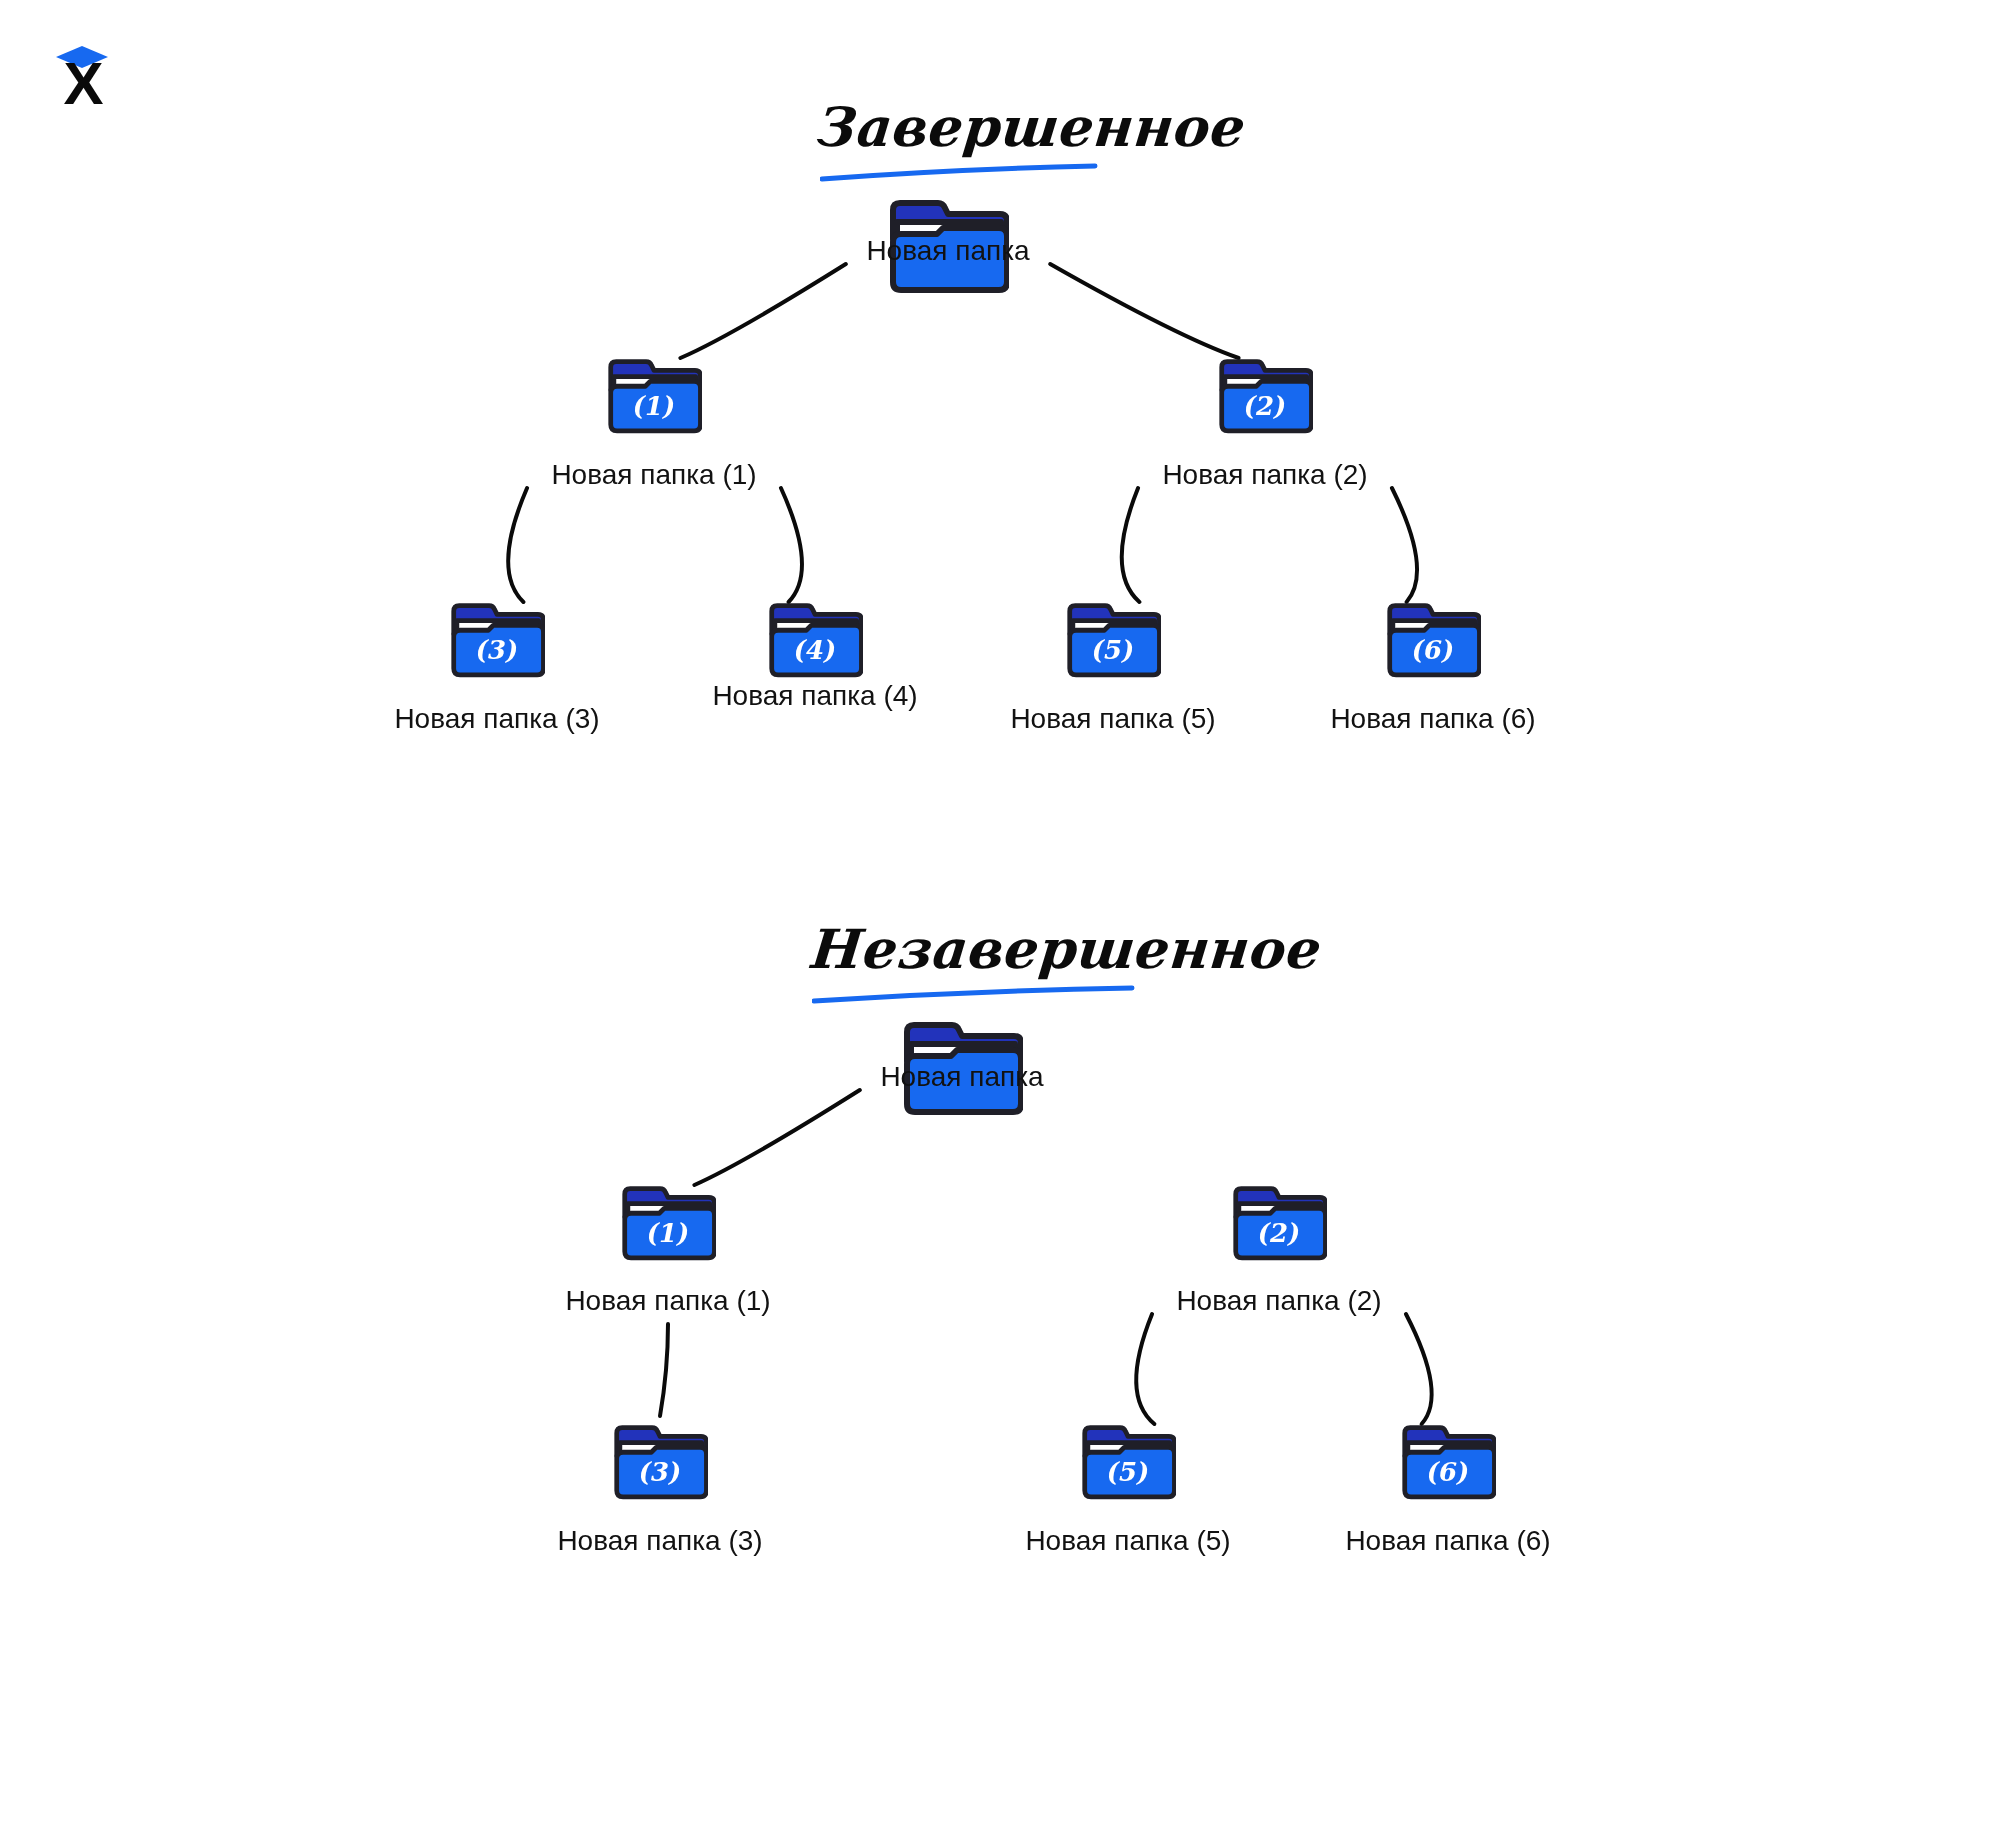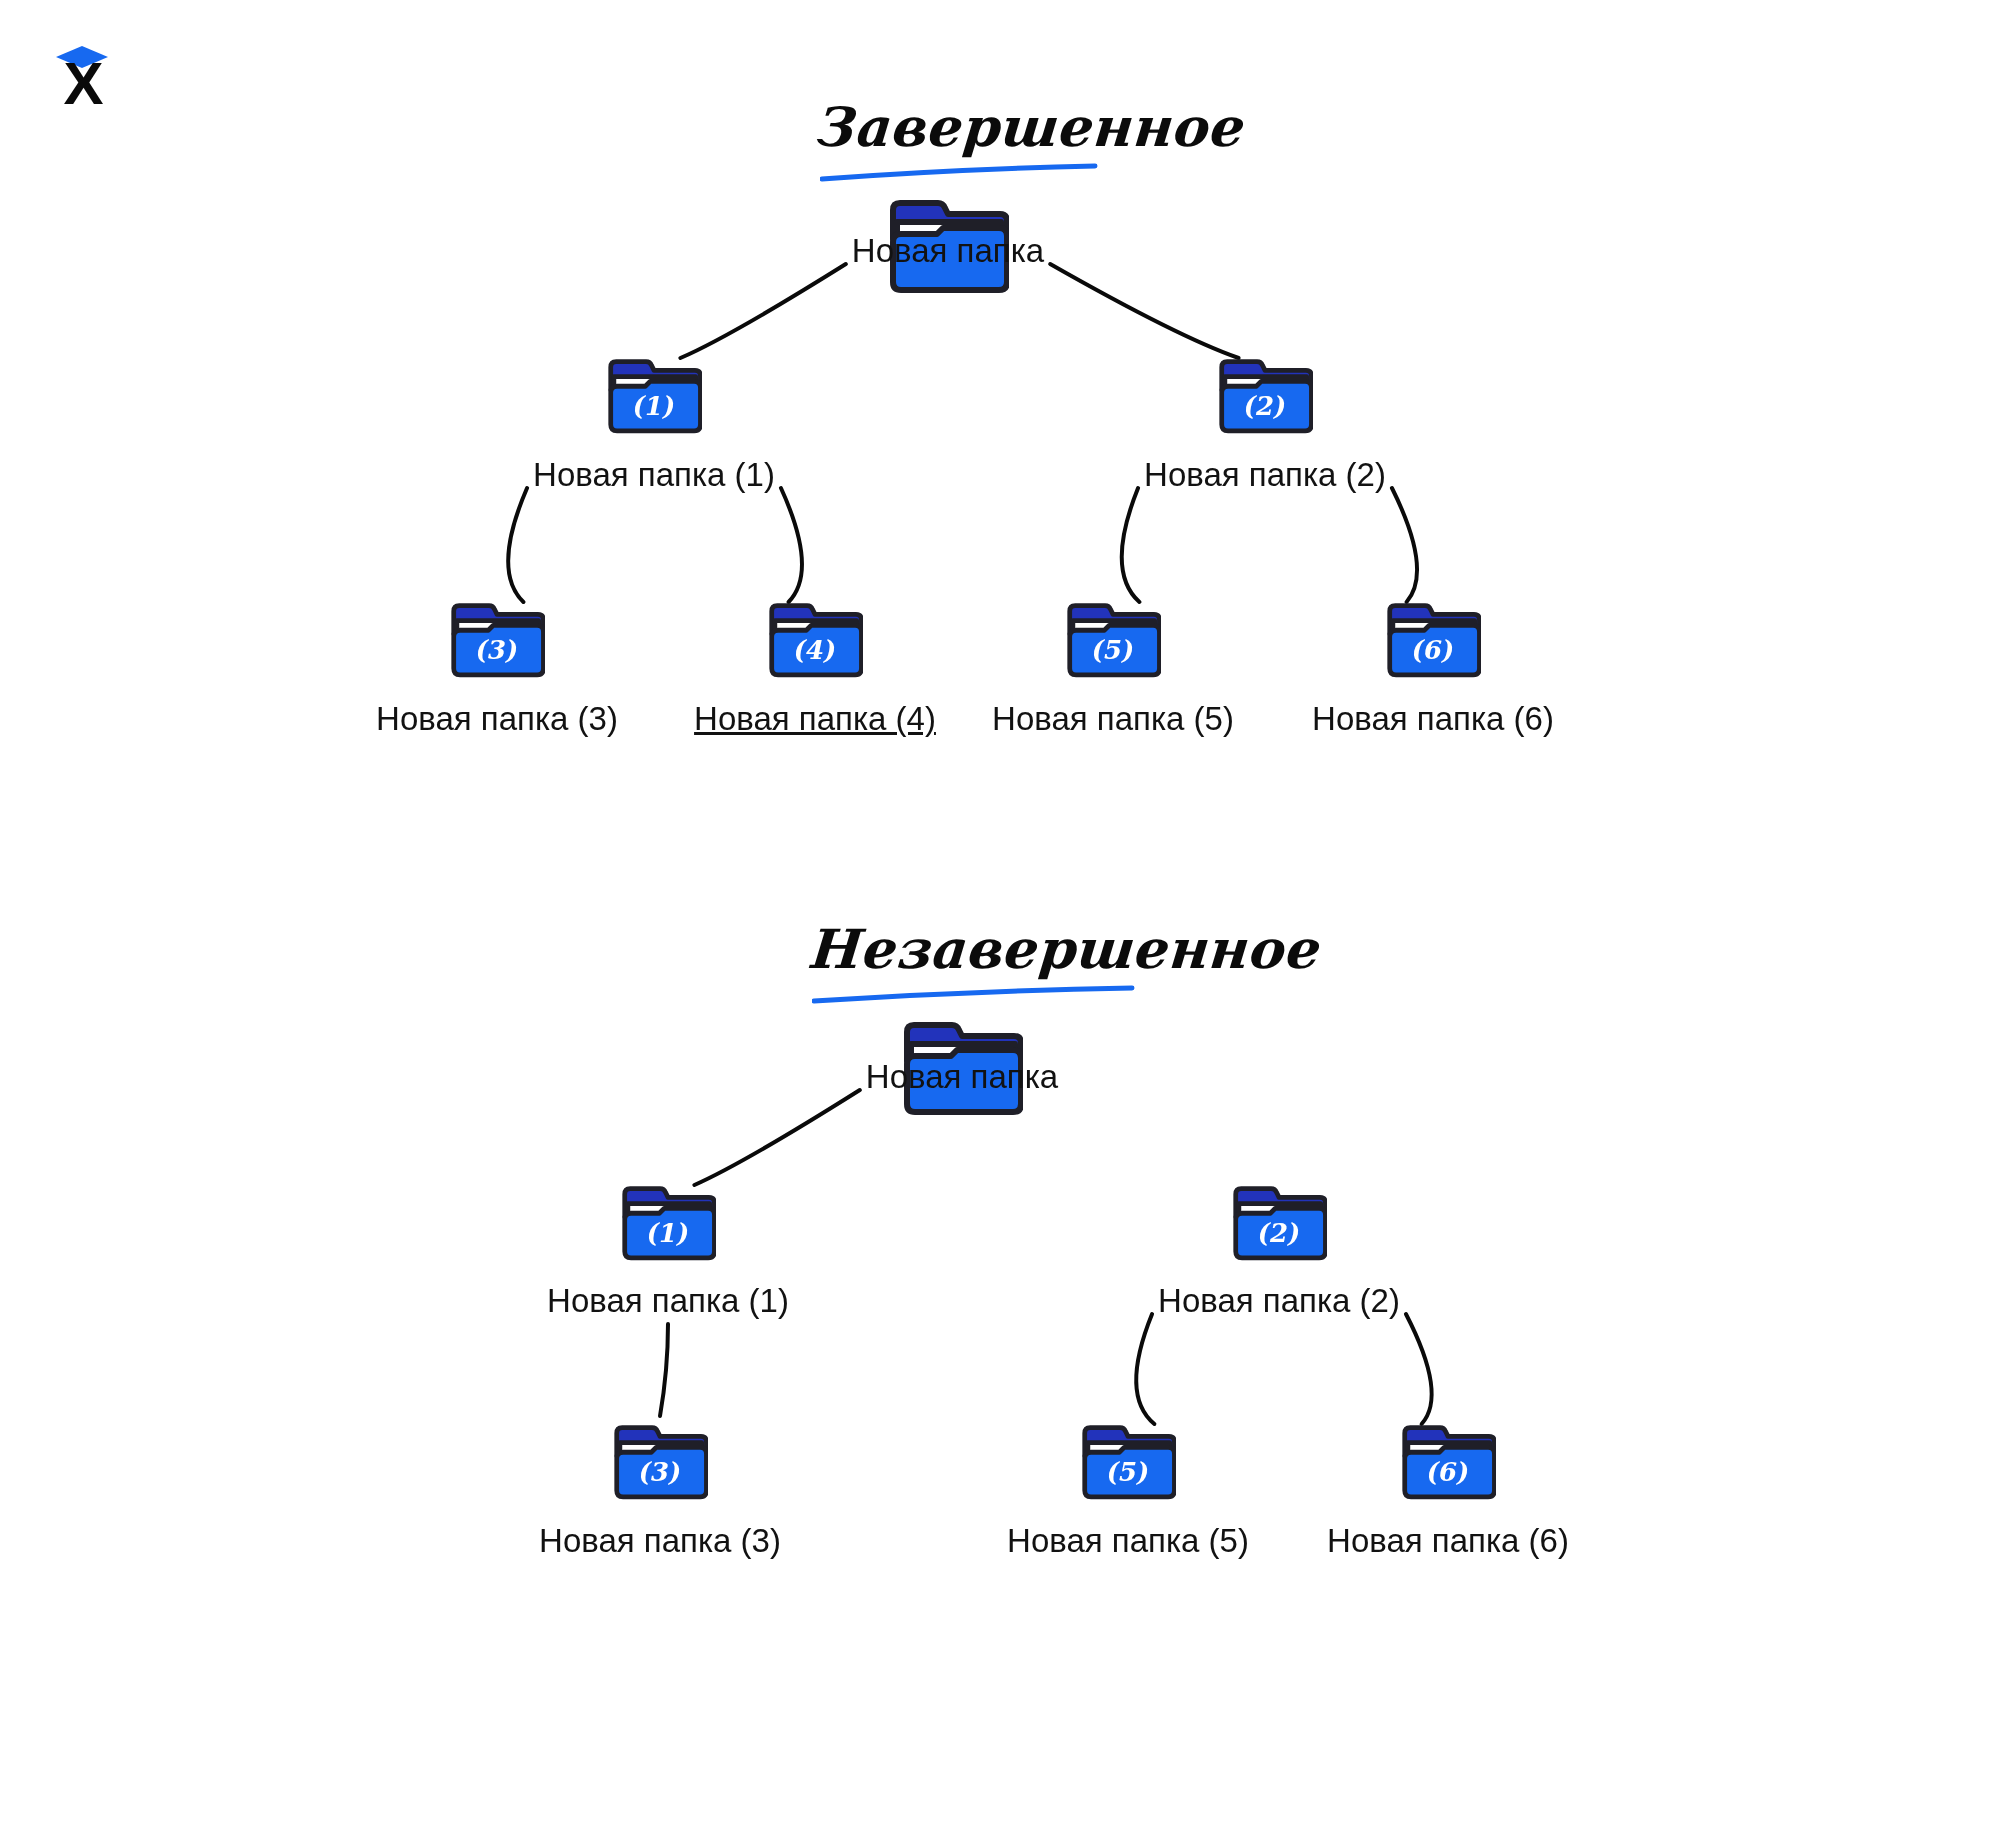--- a/index.html
+++ b/index.html
@@ -67,21 +67,21 @@
     color: #0b0b0b;
     transform: skewX(-6deg);
     letter-spacing: 0.5px;
   }
 
   
   .node-label {
     position: absolute;
     white-space: nowrap;
     font-family: "Liberation Sans", "DejaVu Sans", sans-serif;
-    font-size: 33px;
+    font-size: 28px;
     line-height: 38px;
     color: #121212;
     transform: translateX(-50%);
   }
 
   
   .folder {
     position: absolute;
     transform: translateX(-50%);
   }
@@ -170,21 +170,21 @@
       </div>
       <div class="node-label" style="left: 497px; top: 700px;">Новая папка (3)</div>
       <div class="folder" style="left: 815px; top: 600px; width: 96px; height: 78px;">
         <svg width="96" height="78" viewBox="0 0 122 98" preserveAspectRatio="none">
           <path d="M6,14 q0-7 7-7 h38 q5,0 7,5 l3,6 h52 q7,0 7,7 v18 h-114 z" fill="#2233bb" stroke="#1f1f28" stroke-width="6" stroke-linejoin="round"></path>
           <rect x="10" y="26" width="104" height="17" fill="#ffffff" stroke="#1f1f28" stroke-width="6" stroke-linejoin="round"></rect>
           <path d="M6,46 q0-8 8-8 h36 l6-6 h56 q8,0 8,8 v46 q0,8 -8,8 h-98 q-8,0 -8,-8 z" fill="#1769f0" stroke="#1f1f28" stroke-width="6" stroke-linejoin="round"></path>
         </svg>
         <div class="folder-num" style="top: 37px; font-size: 26px; line-height: 26px;">(4)</div>
       </div>
-      <div class="node-label" style="left: 815px; top: 700px; text-decoration: underline;">Новая папка (4)</div>
+      <div class="node-label" style="left: 815px; top: 677px;">Новая папка (4)</div>
       <div class="folder" style="left: 1113px; top: 600px; width: 96px; height: 78px;">
         <svg width="96" height="78" viewBox="0 0 122 98" preserveAspectRatio="none">
           <path d="M6,14 q0-7 7-7 h38 q5,0 7,5 l3,6 h52 q7,0 7,7 v18 h-114 z" fill="#2233bb" stroke="#1f1f28" stroke-width="6" stroke-linejoin="round"></path>
           <rect x="10" y="26" width="104" height="17" fill="#ffffff" stroke="#1f1f28" stroke-width="6" stroke-linejoin="round"></rect>
           <path d="M6,46 q0-8 8-8 h36 l6-6 h56 q8,0 8,8 v46 q0,8 -8,8 h-98 q-8,0 -8,-8 z" fill="#1769f0" stroke="#1f1f28" stroke-width="6" stroke-linejoin="round"></path>
         </svg>
         <div class="folder-num" style="top: 37px; font-size: 26px; line-height: 26px;">(5)</div>
       </div>
       <div class="node-label" style="left: 1113px; top: 700px;">Новая папка (5)</div>
       <div class="folder" style="left: 1433px; top: 600px; width: 96px; height: 78px;">

